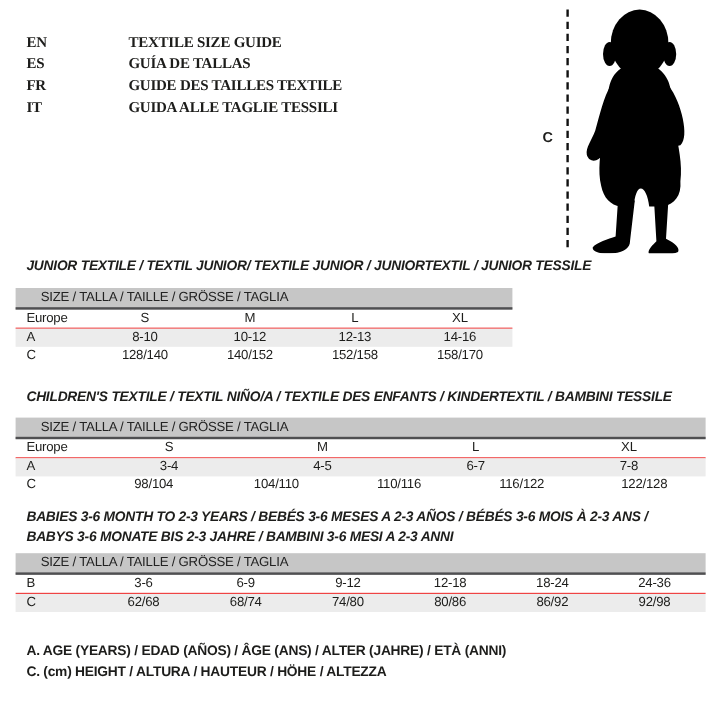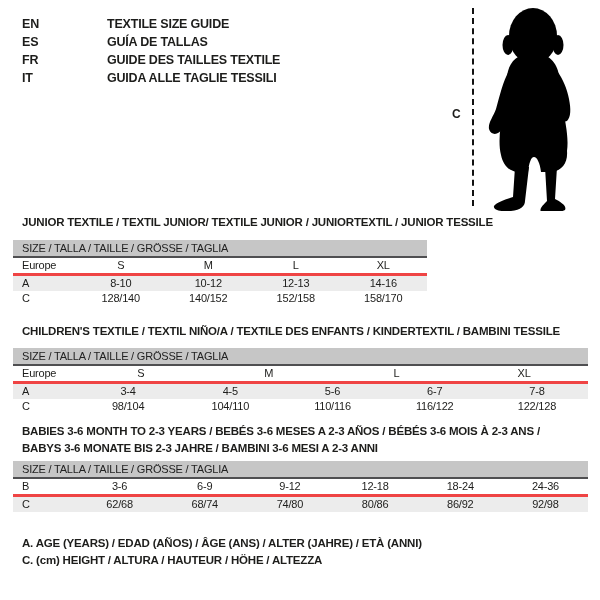--- a/index.html
+++ b/index.html
@@ -2,40 +2,40 @@
 <html><head>
 <meta charset="utf-8">
 <style>
   html,body { margin:0; padding:0; background:#ffffff; }
   .canvas {
     position:relative; width:600px; height:600px; background:#ffffff;
     font-family:"Liberation Sans", sans-serif; color:#1d1d1b; overflow:hidden;
     letter-spacing:-0.2px;
   }
   
-  .lang-list { position:absolute; left:22px; top:15px; }
+  .lang-list { position:absolute; left:22px; top:26px;font-family:Liberation Serif, serif; }
   .lang-row { display:flex; height:18px; line-height:18px; font-weight:bold; font-size:12.5px; }
   .lang-code { width:40px; flex:none; }
   .lang-title { white-space:nowrap;margin-left:45px; }
 
   
   .measure-line { position:absolute; left:472px; top:8px; height:198px; width:0;
                   border-left:2px dashed #111; }
   .measure-label { position:absolute; left:452px; top:107px; font-weight:bold; font-size:12px; }
   .toddler { position:absolute; left:483px; top:5px; }
 
   
-  .tbl-title { position:absolute; font-weight:bold; font-size:11.5px; line-height:16.5px; white-space:nowrap; }
+  .tbl-title { position:absolute; font-weight:bold; font-size:11.5px; line-height:16.5px; white-space:nowrap;font-style:italic; }
   .tbl-title.wrap { white-space:normal; width:565px; }
   .size-table { position:absolute; font-size:11px; }
   .bar { height:16px; line-height:16px; background:#c6c6c6; border-bottom:2px solid #4f4f51;
-         padding-left:9px; color:#222222; }
+         padding-left:21px; color:#222222; }
   .row { display:flex; height:15px; line-height:15px; }
   .row.alt { background:#ececec; }
-  .row.first { border-bottom:3px solid #ef4444; }
+  .row.first { border-bottom:1px solid #ef4444; }
   .cell.label { width:55px; padding-left:9px; flex:none; }
   .cell.val { flex:1; text-align:center; }
 
   
   .legend { position:absolute; left:22px; top:535px; }
   .legend-line { height:17px; line-height:17px; font-weight:bold; font-size:11.5px; white-space:nowrap; }
 </style>
 </head>
 <body>
 
@@ -122,21 +122,20 @@
           <span class="cell label">Europe</span>
           <span class="cell val">S</span>
           <span class="cell val">M</span>
           <span class="cell val">L</span>
           <span class="cell val">XL</span>
         </div>
         <div class="row alt">
           <span class="cell label">A</span>
           <span class="cell val">3-4</span>
           <span class="cell val">4-5</span>
-          <span class="cell val">5-6</span>
           <span class="cell val">6-7</span>
           <span class="cell val">7-8</span>
         </div>
         <div class="row">
           <span class="cell label">C</span>
           <span class="cell val">98/104</span>
           <span class="cell val">104/110</span>
           <span class="cell val">110/116</span>
           <span class="cell val">116/122</span>
           <span class="cell val">122/128</span>

